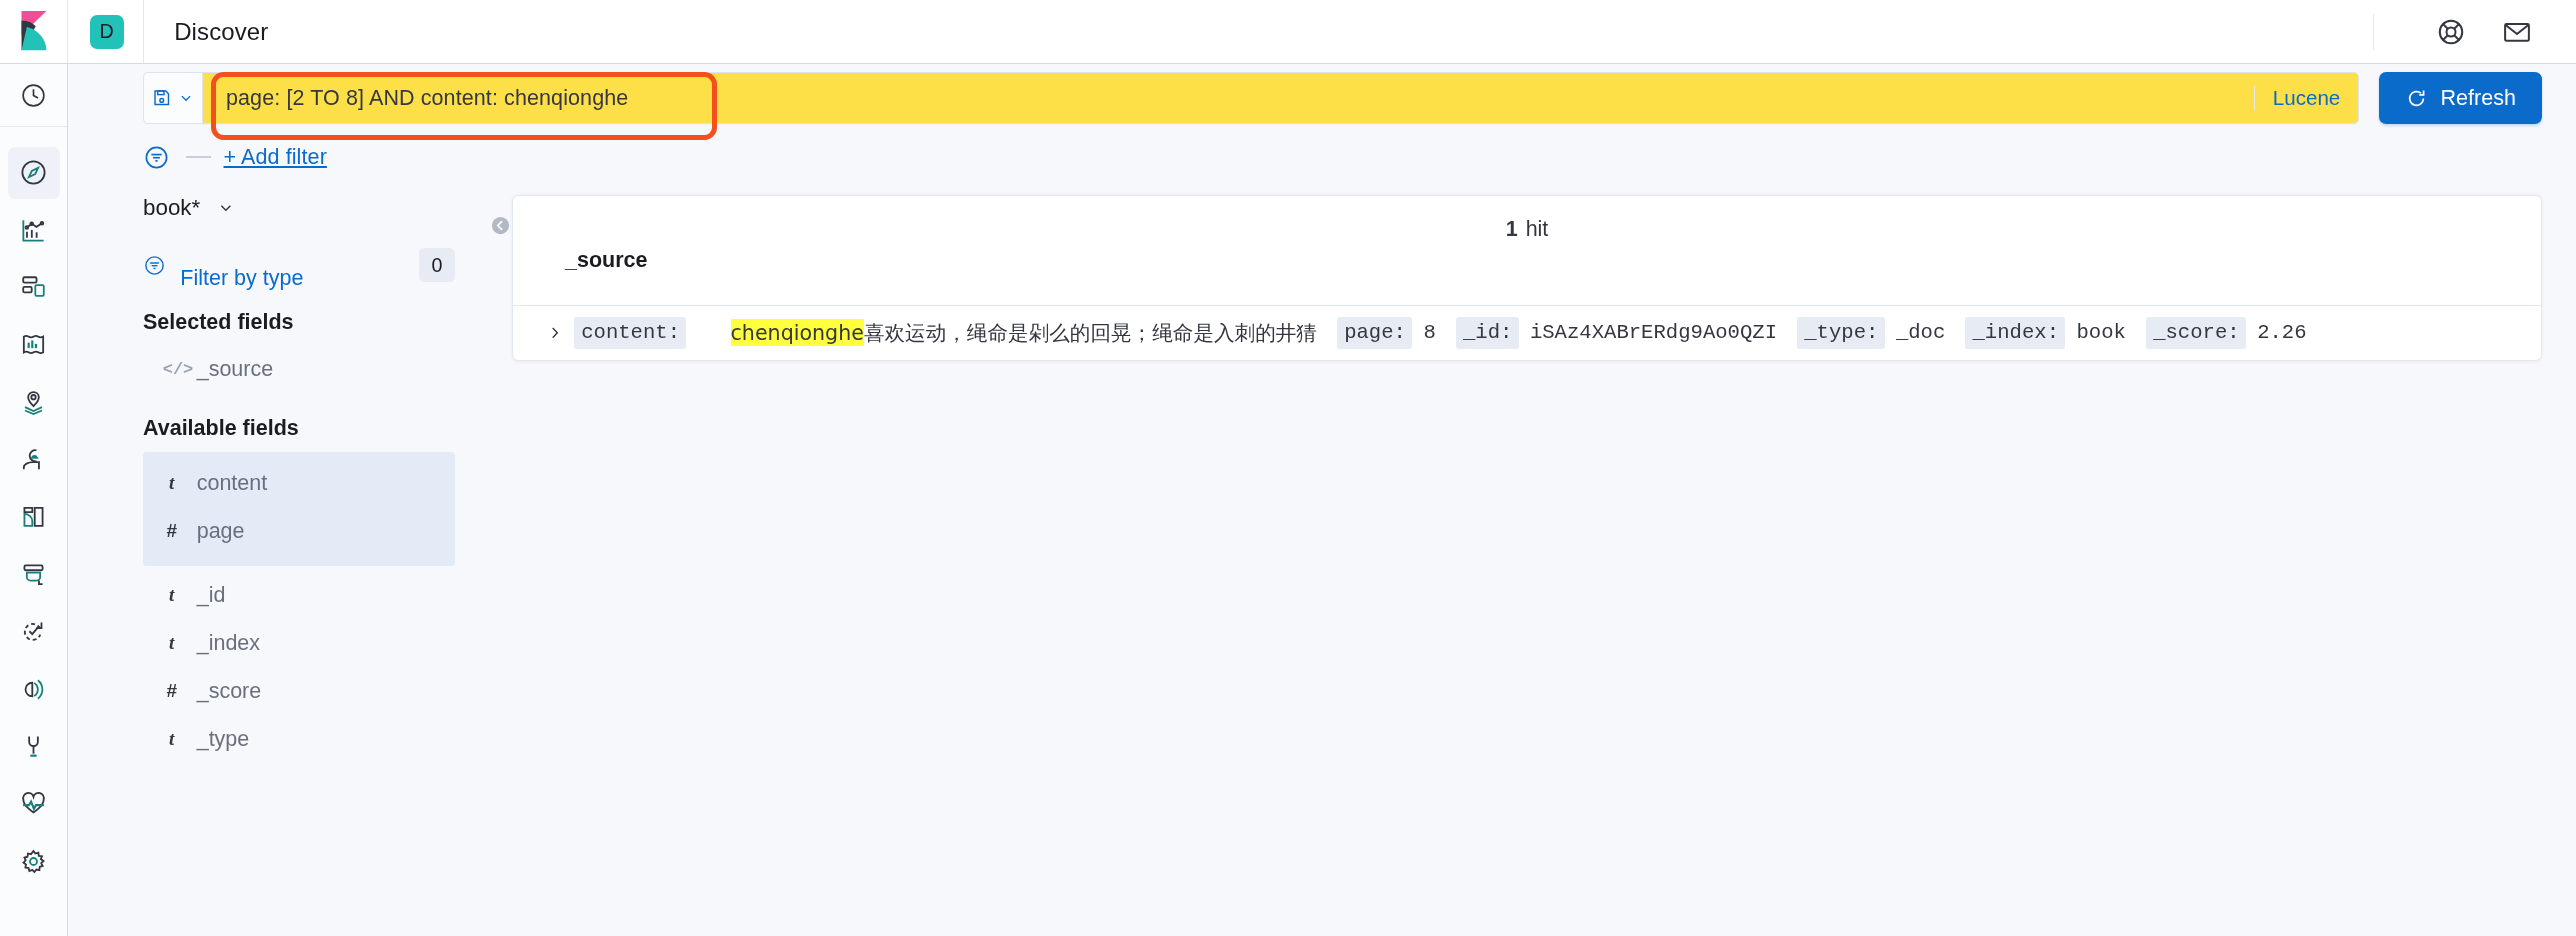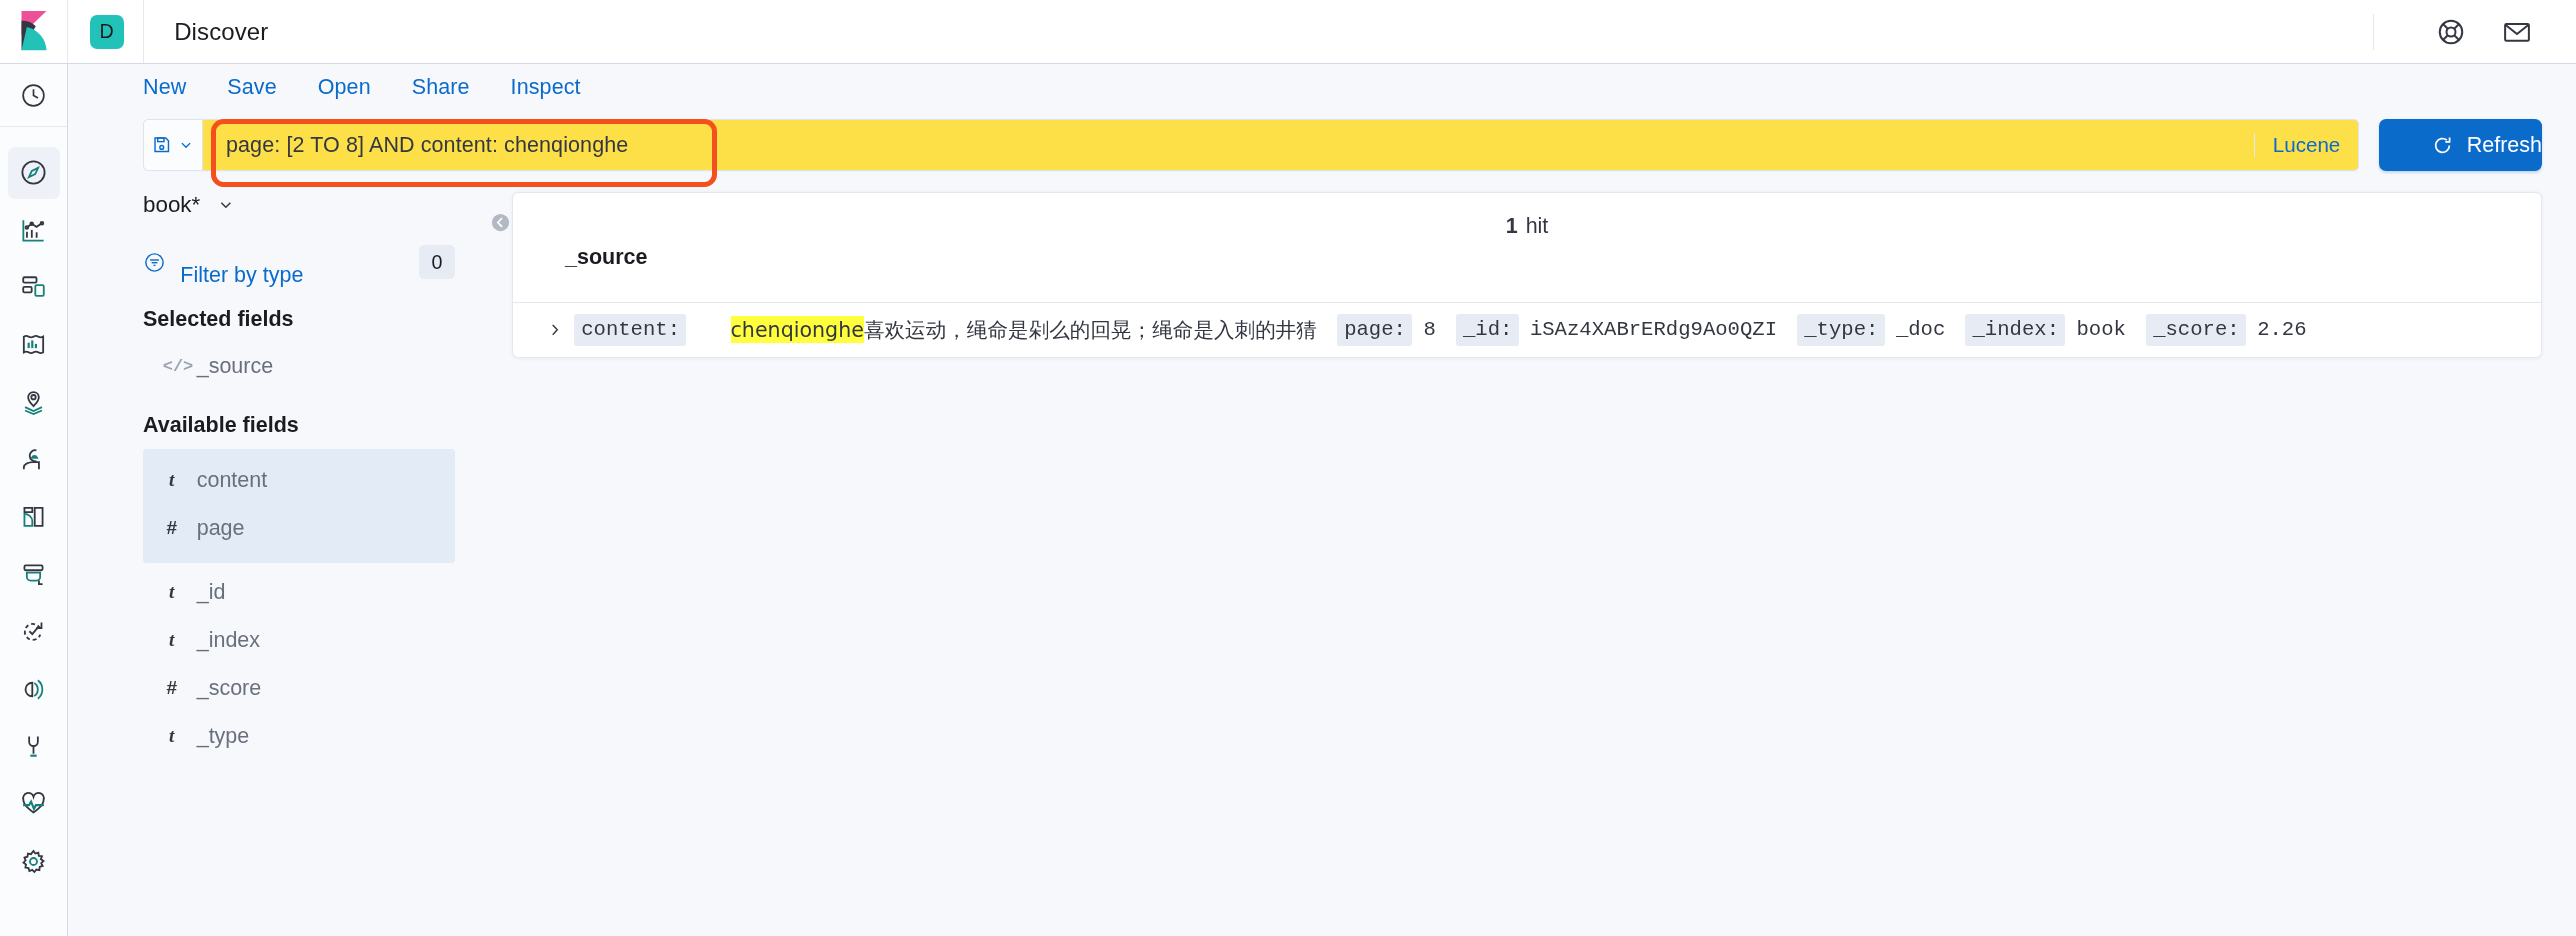--- a/index.html
+++ b/index.html
@@ -114,21 +114,21 @@
   .lucene-btn {
     min-width: 104px; padding: 0 18px;
     border-left: 0.9px solid #e3e7f0;
     display: flex; align-items: center; justify-content: center;
     font-size: 20.6px; color: #0a6bcb;
   }
   .refresh-btn {
     margin-left: 19.7px;
     height: 52px; min-width: 163px;
     background: #0a6bcb; border-radius: 7.2px;
-    display: flex; align-items: center; justify-content: flex-end; gap: 12.5px;
+    display: flex; align-items: center; justify-content: center; gap: 12.5px;
     color: #fff; font-size: 21.5px;
     box-shadow: 0 1.8px 2.7px rgba(10,107,203,.22);
   }
   
   .redbox {
     position: absolute;
     left: 143px; top: 8px;
     width: 506px; height: 68px;
     border: 5.4px solid #f4501e;
     border-radius: 12.5px;
@@ -402,27 +402,20 @@
             <circle cx="12" cy="12" r="2.9" stroke="#17807a"></circle>
             <path d="M12 3.3 L13.5 5.4 L16 4.7 L16.4 7.3 L19 7.6 L18.1 10 L20.3 11.6 L18.4 13.4 L19.6 15.7 L17.1 16.5 L16.9 19.1 L14.4 18.7 L12.7 20.7 L11 18.9 L8.6 19.9 L7.9 17.4 L5.3 17 L5.8 14.5 L3.7 12.9 L5.5 11.1 L4.5 8.7 L7 8 L7.4 5.4 L9.9 5.9 Z"></path>
           </svg>
         </div>
 
       </div>
     </div>
 
     <div class="main-col">
 
-      <div class="topmenu">
-        <a href="#">New</a>
-        <a href="#">Save</a>
-        <a href="#">Open</a>
-        <a href="#">Share</a>
-        <a href="#">Inspect</a>
-      </div>
 
       <div class="querybar-row">
         <div class="saved-query-btn">
           <svg width="21.5" height="21.5" viewBox="0 0 24 24" fill="none" stroke="#0a6bcb" stroke-width="1.6">
             <path d="M4.5 4.5 H16.5 L19.5 7.5 V19.5 H4.5 Z"></path>
             <rect x="7.5" y="4.5" width="7" height="4"></rect>
             <circle cx="12" cy="15" r="2.1"></circle>
           </svg>
           <svg width="18" height="18" viewBox="0 0 24 24" fill="none" stroke="#0a6bcb" stroke-width="1.8">
             <path d="M6.5 9.5 L12 15 L17.5 9.5"></path>
@@ -435,20 +428,30 @@
         <div class="refresh-btn">
           <svg width="23" height="23" viewBox="0 0 24 24" fill="none" stroke="#fff" stroke-width="1.8">
             <path d="M19.2 12 A7.2 7.2 0 1 1 16.6 6.4"></path>
             <path d="M19.4 3.6 L19.4 8.1 L14.9 8.1"></path>
           </svg>
           <span>Refresh</span>
         </div>
         <div class="redbox"></div>
       </div>
 
+      <div class="filter-row">
+        <svg width="27" height="27" viewBox="0 0 24 24" fill="none" stroke="#0a6bcb" stroke-width="1.5">
+          <circle cx="12" cy="12" r="9"></circle>
+          <line x1="7.4" y1="9.4" x2="16.6" y2="9.4"></line>
+          <line x1="9" y1="12.2" x2="15" y2="12.2"></line>
+          <line x1="11" y1="15" x2="13" y2="15"></line>
+        </svg>
+        <div class="filter-dash"></div>
+        <a class="addfilter" href="#">+ Add filter</a>
+      </div>
 
       <div class="content-split">
 
         <div class="fields-side">
           <div class="index-pattern">
             <span class="name">book*</span>
             <svg width="19.7" height="19.7" viewBox="0 0 24 24" fill="none" stroke="#343741" stroke-width="1.8">
               <path d="M6.5 9.5 L12 15 L17.5 9.5"></path>
             </svg>
           </div>

